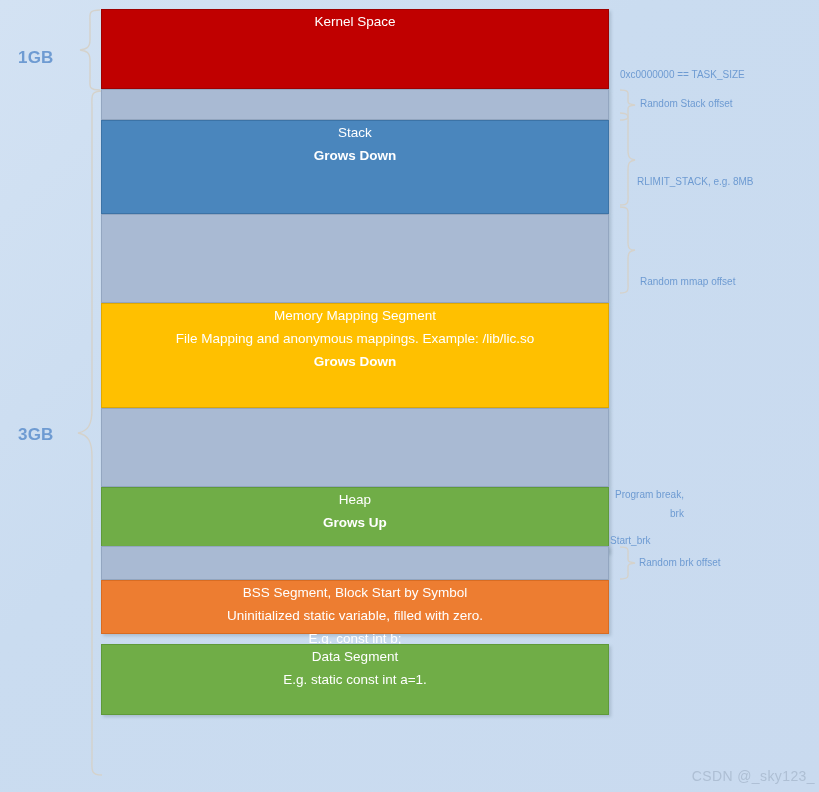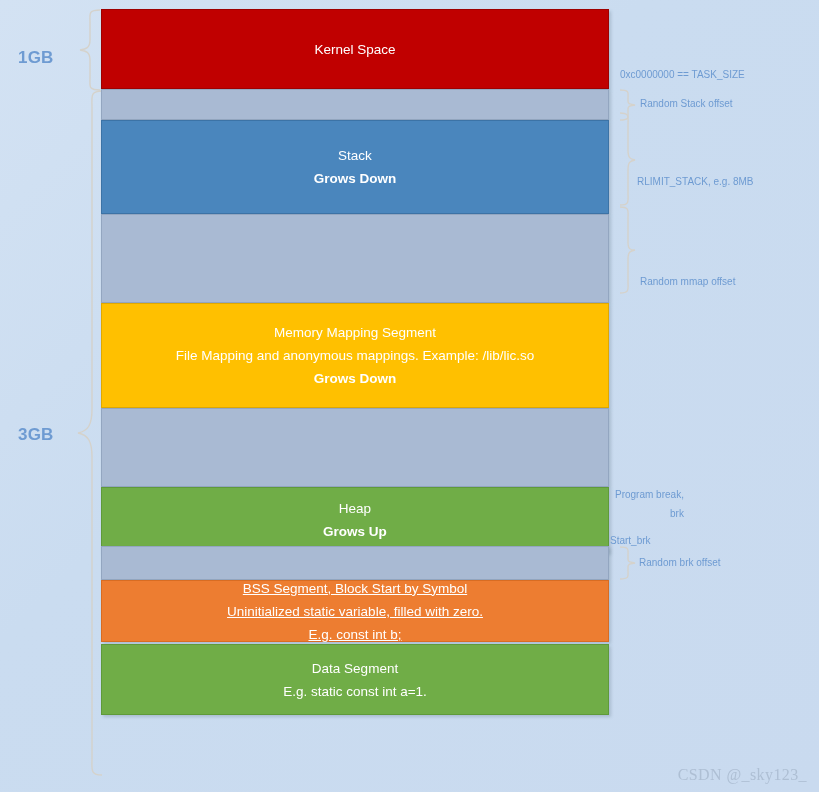--- a/index.html
+++ b/index.html
@@ -52,21 +52,20 @@
   }
   .mem-block {
     position: absolute;
     left: 0;
     width: 508px;
     box-sizing: border-box;
     color: #ffffff;
     display: flex;
     flex-direction: column;
     align-items: center;
-    justify-content: center;
     text-align: center;
     box-shadow: 2px 2px 3px rgba(90,110,130,0.28);
   }
   .mem-block .line {
     font-size: 13.5px;
     line-height: 23px;
     white-space: nowrap;
   }
   .mem-block .line.bold { font-weight: bold; }
 
@@ -82,26 +81,25 @@
     color: #6e9bd2;
     line-height: 18px;
     white-space: nowrap;
   }
   .anno.two-line { line-height: 19px; }
   .anno .l2 { display: block; text-align: right; }
 
   
   #watermark {
     position: absolute;
-    right: 12px;
+    right: 4px;
     bottom: 8px;
-    font-size: 16px;
+    font-size: 14px;
     color: #aebfd4;
     letter-spacing: 0.4px;
-    font-family: Liberation Serif, serif;
   }
 </style>
 </head>
 <body>
 
 <div id="canvas">
 
   <div class="size-label" id="label-1gb">1GB</div>
 
   <div class="size-label" id="label-3gb">3GB</div>
@@ -137,21 +135,21 @@
 
     <div class="mem-block gap-block" id="blk-gap-unmapped" style="top:399px; height:79px;"></div>
 
     <div class="mem-block" id="blk-heap" style="top:478px; height:66px; background:#70ad47; border:1px solid #5f9a3a;">
       <div class="line">Heap</div>
       <div class="line bold">Grows Up</div>
     </div>
 
     <div class="mem-block gap-block" id="blk-gap-brk" style="top:537px; height:34px;"></div>
 
-    <div class="mem-block" id="blk-bss" style="top:571px; height:62px; background:#ed7d31; border:1px solid #d86c22;text-decoration:underline;">
+    <div class="mem-block" id="blk-bss" style="top:571px; height:54px; background:#ed7d31; border:1px solid #d86c22;">
       <div class="line">BSS Segment, Block Start by Symbol</div>
       <div class="line">Uninitialized static variable, filled with zero.</div>
       <div class="line">E.g. const int b;</div>
     </div>
 
     <div class="mem-block" id="blk-data" style="top:635px; height:71px; background:#70ad47; border:1px solid #5f9a3a;">
       <div class="line">Data Segment</div>
       <div class="line">E.g. static const int a=1.</div>
     </div>
 

